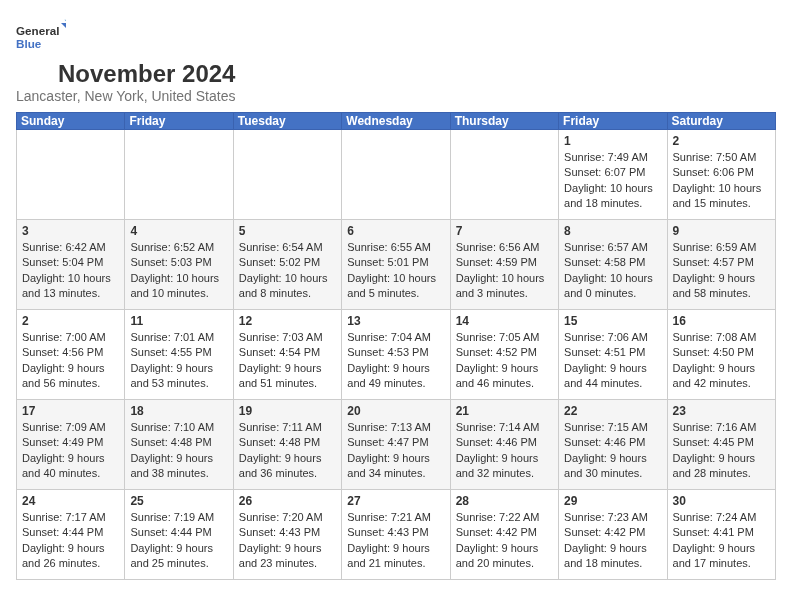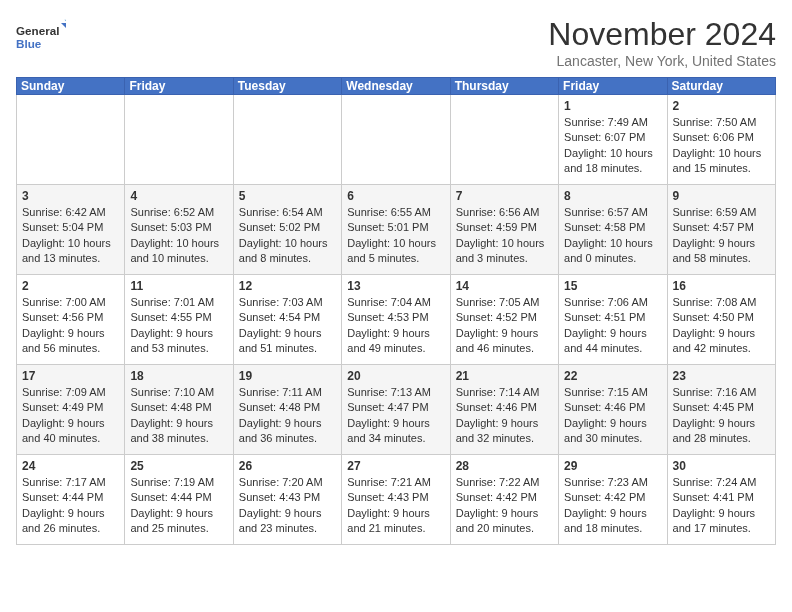--- a/index.html
+++ b/index.html
@@ -6,34 +6,35 @@
     body {
       font-family: Arial, sans-serif;
       background: #fff;
       width: 792px;
       min-height: 612px;
       padding: 16px;
     }
     .header {
       display: flex;
       align-items: flex-start;
-      justify-content: space-between;
+      justify-content: flex-end;
       margin-bottom: 8px;
+      flex-direction: column;
     }
     .logo {
       display: flex;
       align-items: center;
       gap: 4px;
     }
     .title-area {
       text-align: right;
     }
     .month-title {
-      font-size: 32px;
-      font-weight: normal;
+      font-size: 24px;
+      font-weight: bold;
       color: #333;
     }
     .location {
       font-size: 14px;
       color: #737373;
     }
     .calendar {
       width: 100%;
       border-collapse: collapse;
       border: 1px solid #ccc;

